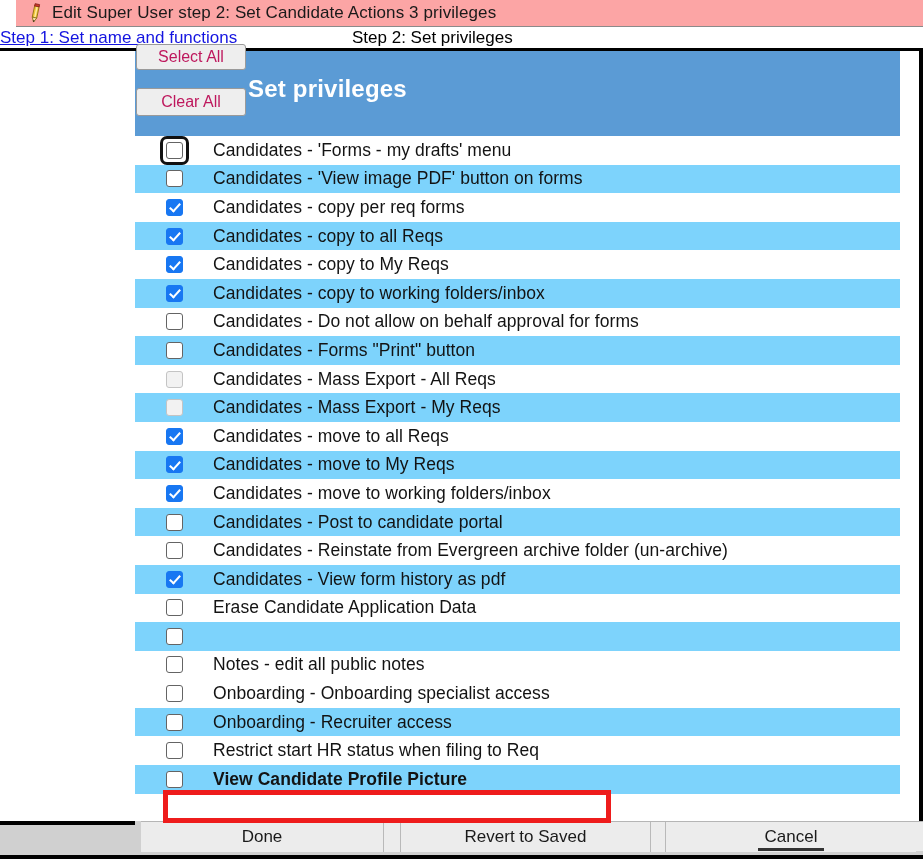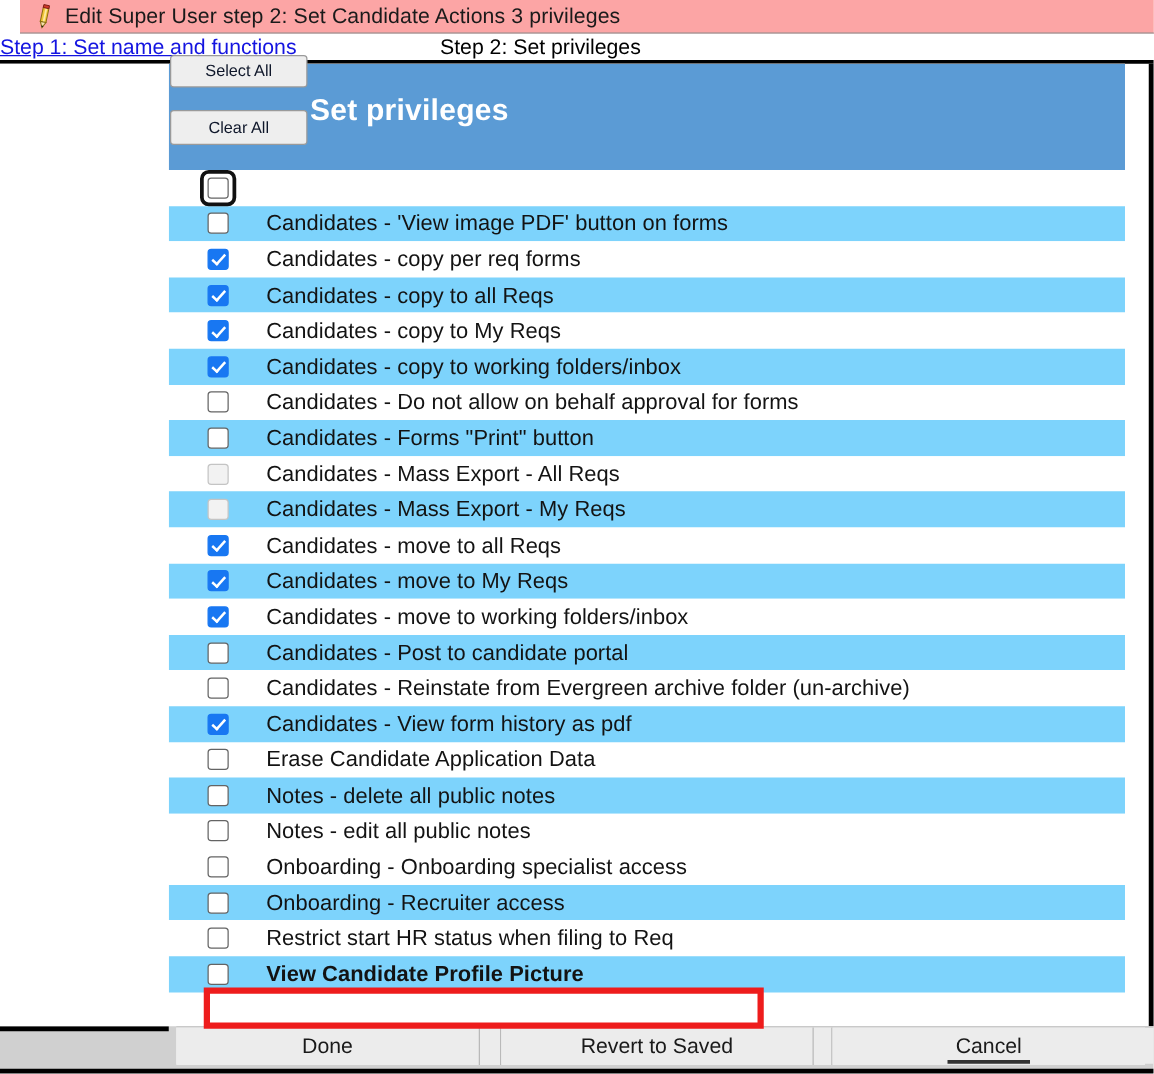--- a/index.html
+++ b/index.html
@@ -167,22 +167,22 @@
   
   .side-btn {
     position: absolute;
     left: 136px;
     width: 110px;
     background: #eeeeee;
     border: 1px solid #9a9a9a;
     border-radius: 3px;
     box-sizing: border-box;
     font-family: "Liberation Sans", sans-serif;
-    font-size: 13px;
-    color: #0f172a;
+    font-size: 16px;
+    color: #be185d;
     text-align: center;
     overflow: hidden;
     cursor: pointer;
     padding: 0;
   }
   #select-all-button {
     top: 44px;
     height: 26px;
     line-height: 20px;
   }
@@ -311,20 +311,21 @@
     <div id="banner">
       <span class="banner-title">Set privileges</span>
     </div>
     <div id="privilege-list">
         <div class="priv-row">
           <div class="cb-cell">
             <span class="cb-focus">
               <span class="cbox"></span>
             </span>
           </div>
+          <span class="priv-label">Candidates - 'Forms - my drafts' menu</span>
         </div>
         <div class="priv-row alt">
           <div class="cb-cell">
             <span class="cbox"></span>
           </div>
           <span class="priv-label">Candidates - 'View image PDF' button on forms</span>
         </div>
         <div class="priv-row">
           <div class="cb-cell">
             <span class="cbox checked"></span>
@@ -412,21 +413,20 @@
         <div class="priv-row">
           <div class="cb-cell">
             <span class="cbox"></span>
           </div>
           <span class="priv-label">Erase Candidate Application Data</span>
         </div>
         <div class="priv-row alt">
           <div class="cb-cell">
             <span class="cbox"></span>
           </div>
-          <span class="priv-label">Notes - delete all public notes</span>
         </div>
         <div class="priv-row">
           <div class="cb-cell">
             <span class="cbox"></span>
           </div>
           <span class="priv-label">Notes - edit all public notes</span>
         </div>
         <div class="priv-row">
           <div class="cb-cell">
             <span class="cbox"></span>

